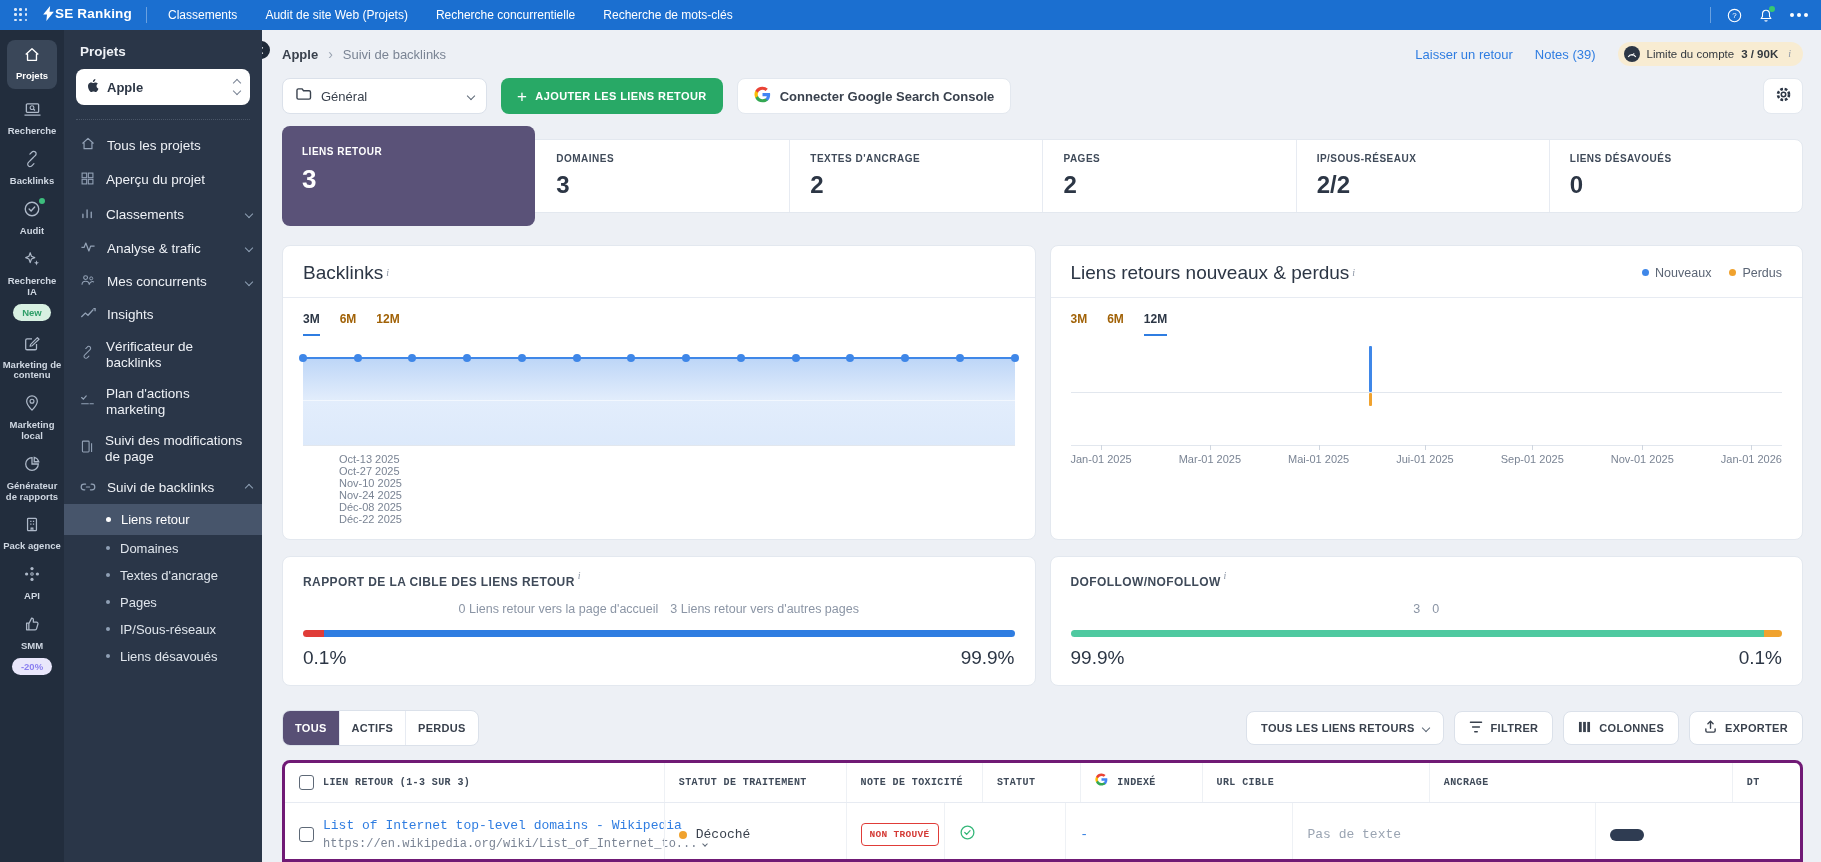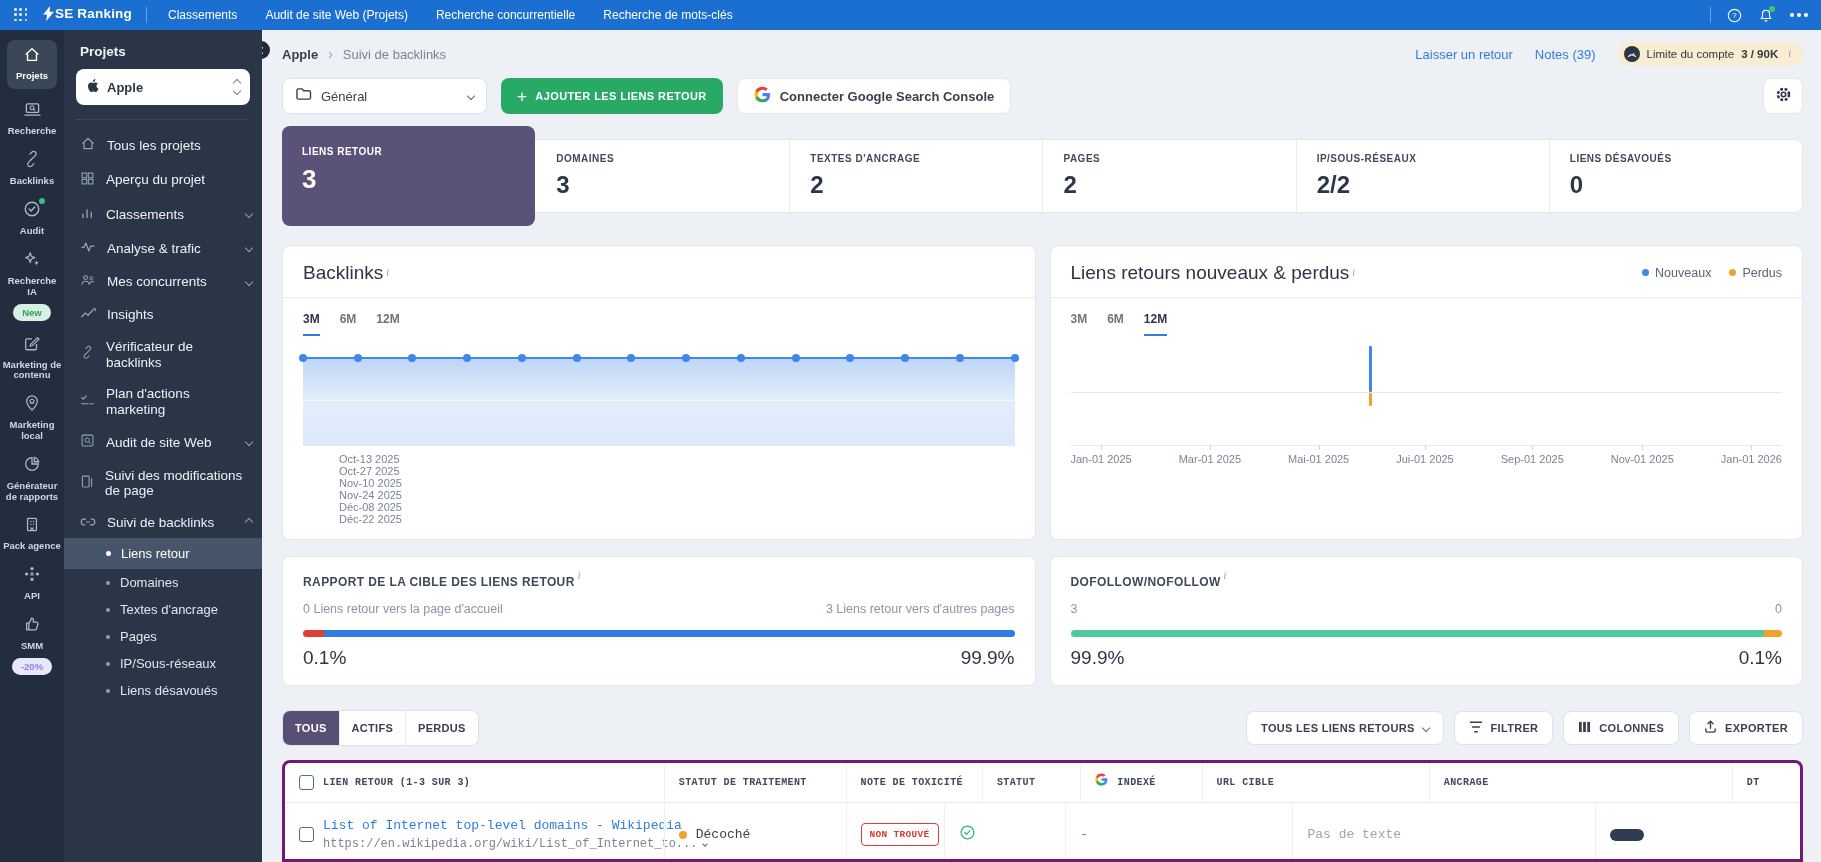--- a/index.html
+++ b/index.html
@@ -92,21 +92,21 @@
 
   
   .row2 { display:flex; gap:14px; margin:26px 18px 0 20px; }
   .panel { flex:1; background:#fff; border:1px solid #e3e8ef; border-radius:8px; overflow:hidden; }
   .panel-head { display:flex; align-items:center; padding:16px 20px 13px; border-bottom:1px solid #e7ebf2; }
   .panel-title { font-size:19px; font-weight:500; color:#2c3645; }
   .legend { margin-left:auto; display:flex; gap:18px; align-items:center; }
   .leg-item { display:flex; align-items:center; gap:6px; font-size:12.5px; color:#5b6575; }
   .leg-dot { width:7px; height:7px; border-radius:50%; }
   .range-tabs { display:flex; gap:20px; padding:14px 20px 0; }
-  .rtab { font-size:12px; font-weight:700; color:#737373; padding-bottom:8px; cursor:pointer; }
+  .rtab { font-size:12px; font-weight:700; color:#a16207; padding-bottom:8px; cursor:pointer; }
   .rtab.active { color:#2c3645; border-bottom:2px solid #2f7de1; }
   .chart-body { padding:4px 20px 2px; }
   .plot { position:relative; height:106px; border-bottom:1px solid #e2e7ee; }
   
   .bl-line { position:absolute; left:0; right:0; top:17px; height:2px; background:#3f87e8; }
   .bl-area { position:absolute; left:0; right:0; top:19px; bottom:0;
     background:linear-gradient(180deg, rgba(63,135,232,.34), rgba(63,135,232,.15) 48%, rgba(63,135,232,.18)); }
   .bl-grid { position:absolute; left:0; right:0; top:60px; height:1px; background:rgba(255,255,255,.55); }
   .dot { position:absolute; top:18px; width:8px; height:8px; margin:-4px 0 0 -4px; border-radius:50%; background:#3f87e8; }
   
@@ -114,21 +114,21 @@
   .bar-new { position:absolute; width:3px; background:#3f87e8; border-radius:1px; }
   .bar-lost { position:absolute; width:3px; background:#f0a22e; border-radius:1px; }
   .xlabels { display:flex; justify-content:space-between; font-size:11px; color:#7a8494; padding:7px 0 12px; }
   .xlabels.pad { padding-left:36px; padding-right:36px;flex-direction:column; }
   .xlabels span { position:relative; }
   .ticked span::before { content:''; position:absolute; top:-8px; left:50%; width:1px; height:5px; background:#cfd6df; }
 
   
   .prog-panel { flex:1; background:#fff; border:1px solid #e3e8ef; border-radius:8px; padding:15px 20px 16px; }
   .prog-title { font-size:12px; font-weight:700; letter-spacing:.4px; color:#3f4a59; }
-  .prog-sub { display:flex; justify-content:space-between; font-size:12.5px; color:#8b95a5; margin-top:12px;gap:12px; }
+  .prog-sub { display:flex; justify-content:center; font-size:12.5px; color:#8b95a5; margin-top:12px;gap:12px; }
   .prog-bar { display:flex; height:7px; border-radius:4px; overflow:hidden; margin-top:14px; }
   .prog-pcts { display:flex; justify-content:space-between; font-size:19px; font-weight:500; color:#2c3645; margin-top:10px; }
   .seg-red { width:3%; background:#e03c38; }
   .seg-blue { flex:1; background:#2f7de1; }
   .seg-green { flex:1; background:#4fc9a0; }
   .seg-orange { width:2.5%; background:#f0a22e; }
 
   
   .tctrl { display:flex; align-items:center; margin:24px 18px 0 20px; }
   .seg-tabs { display:flex; background:#fff; border:1px solid #dbe1ea; border-radius:8px; overflow:hidden; }
@@ -360,29 +360,20 @@
           </svg></span>
       <span class="slabel">Vérificateur de backlinks</span>
     </div>
     <div class="side-item">
       <span><svg width="15" height="14" viewBox="0 0 18 16">
             <path d="m2 5 2 2 3.5-4M2 12.5h8M12 12.5h4" fill="none" stroke="currentColor" stroke-width="1.4" stroke-linecap="round"></path>
           </svg></span>
       <span class="slabel">Plan d'actions marketing</span>
     </div>
     <div class="side-item">
-      <span><svg width="15" height="15" viewBox="0 0 18 18">
-            <rect x="2.5" y="2.5" width="13" height="13" rx="1.5" fill="none" stroke="currentColor" stroke-width="1.3"></rect>
-            <circle cx="8.5" cy="8.5" r="2.6" fill="none" stroke="currentColor" stroke-width="1.2"></circle>
-            <path d="m10.5 10.5 2.5 2.5" stroke="currentColor" stroke-width="1.2"></path>
-          </svg></span>
-      <span class="slabel">Audit de site Web</span>
-      <i class="chev down"></i>
-    </div>
-    <div class="side-item">
       <span><svg width="14" height="15" viewBox="0 0 16 18">
             <rect x="2.5" y="2.5" width="8" height="13" rx="1" fill="none" stroke="currentColor" stroke-width="1.3"></rect>
             <path d="M13.5 5v10.5" stroke="currentColor" stroke-width="1.3"></path>
           </svg></span>
       <span class="slabel">Suivi des modifications de page</span>
     </div>
     <div class="side-item">
       <span><svg width="16" height="10" viewBox="0 0 20 12">
             <path d="M8 6h4M6 9.5H5a3.5 3.5 0 0 1 0-7h2M14 2.5h1a3.5 3.5 0 0 1 0 7h-2" fill="none" stroke="currentColor" stroke-width="1.5" stroke-linecap="round"></path>
           </svg></span>

